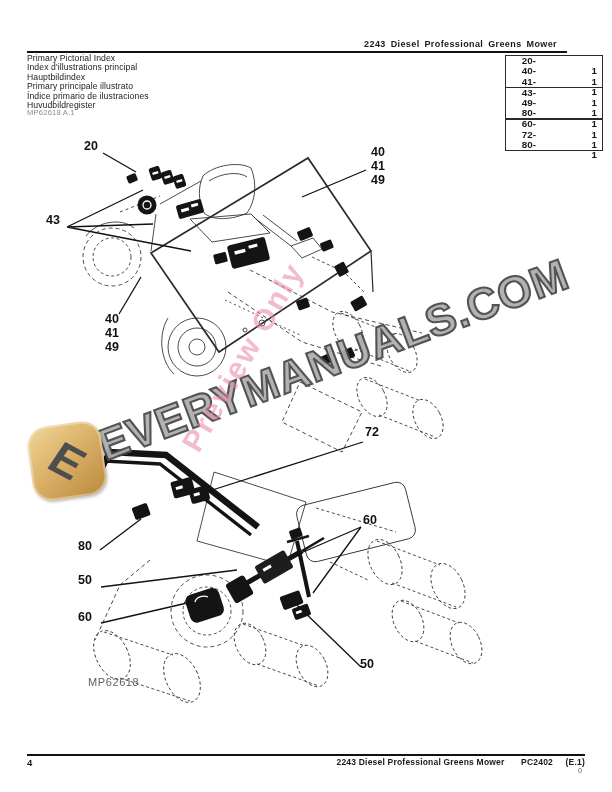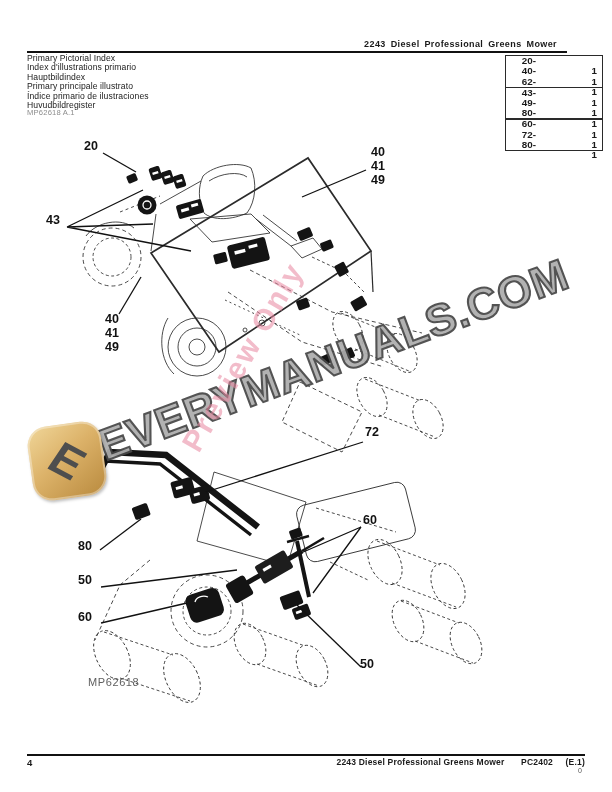--- a/index.html
+++ b/index.html
@@ -62,40 +62,40 @@
 </head>
 <body>
 
 <div class="page">
 
   <div class="hdr-title">2243 Diesel Professional Greens Mower</div>
   <div class="hdr-rule"></div>
 
   <div class="idx-block">
       <div class="idx-line">Primary Pictorial Index</div>
-      <div class="idx-line">Index d'illustrations primario</div>
+      <div class="idx-line">Index d'illustrations principal</div>
       <div class="idx-line">Hauptbildindex</div>
       <div class="idx-line">Primary principale illustrato</div>
       <div class="idx-line">Índice primario de ilustraciones</div>
       <div class="idx-line">Huvudbildregister</div>
     </div>
   <div class="idx-ref">MP62618 A.1</div>
 
   <div class="ptable">
       <div class="tgroup">
         <div class="trow">
           <span class="sec">20-</span>
           <span class="pg">1</span>
         </div>
         <div class="trow">
           <span class="sec">40-</span>
           <span class="pg">1</span>
         </div>
         <div class="trow">
-          <span class="sec">62-</span>
+          <span class="sec">41-</span>
           <span class="pg">1</span>
         </div>
       </div>
       <div class="tgroup">
         <div class="trow">
           <span class="sec">43-</span>
           <span class="pg">1</span>
         </div>
         <div class="trow">
           <span class="sec">49-</span>

